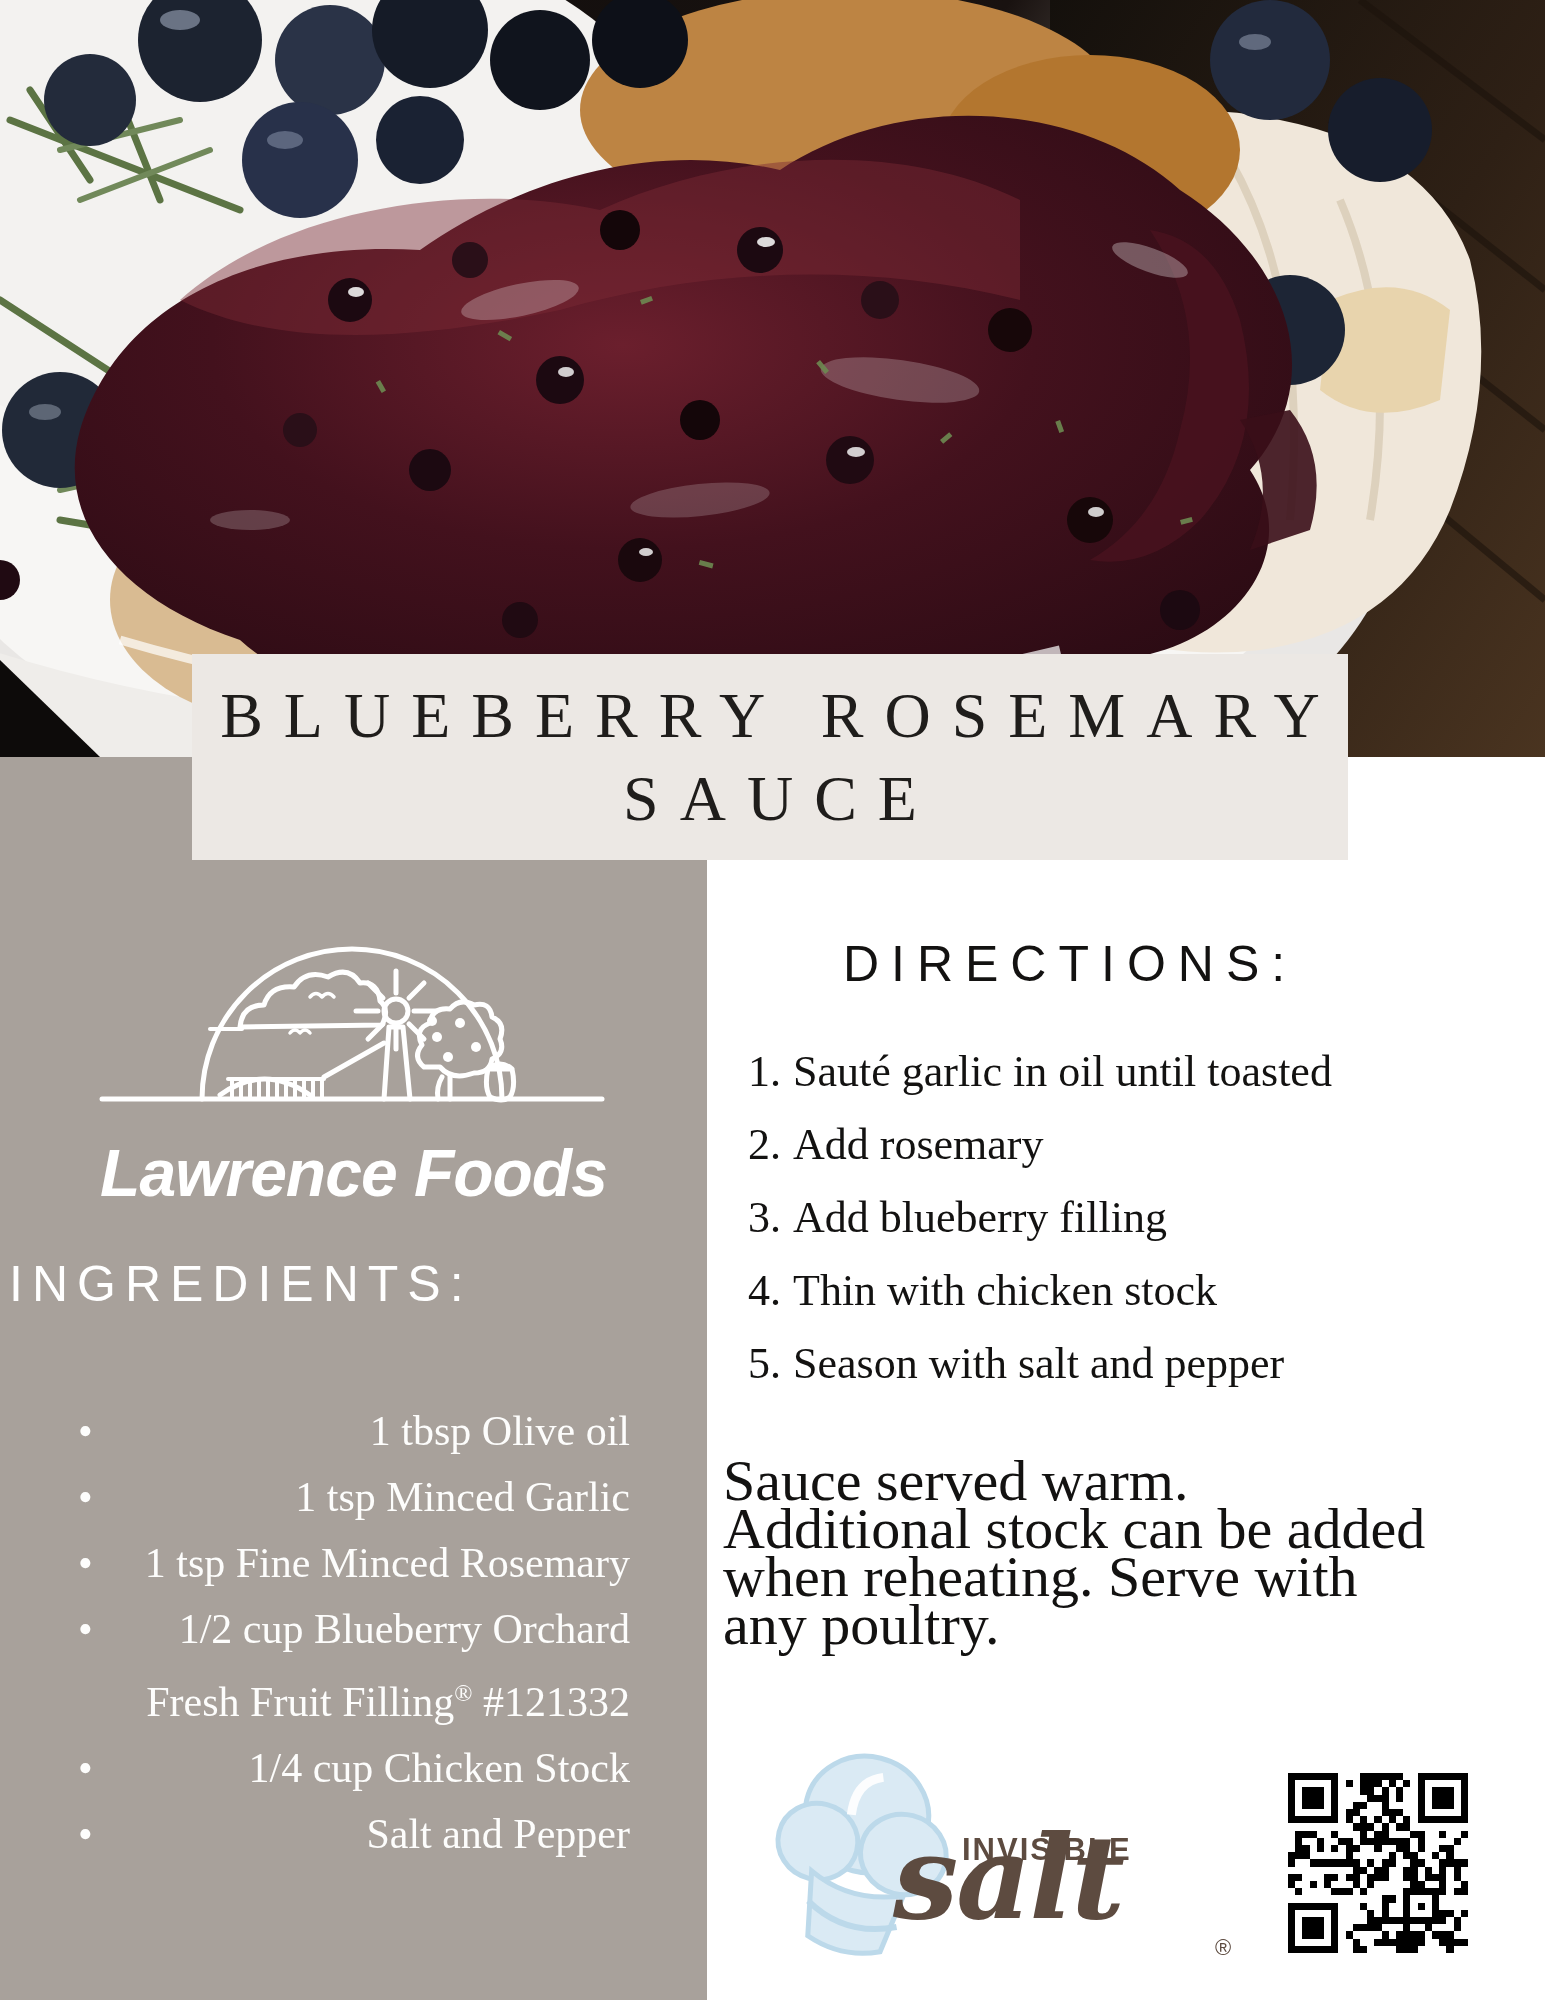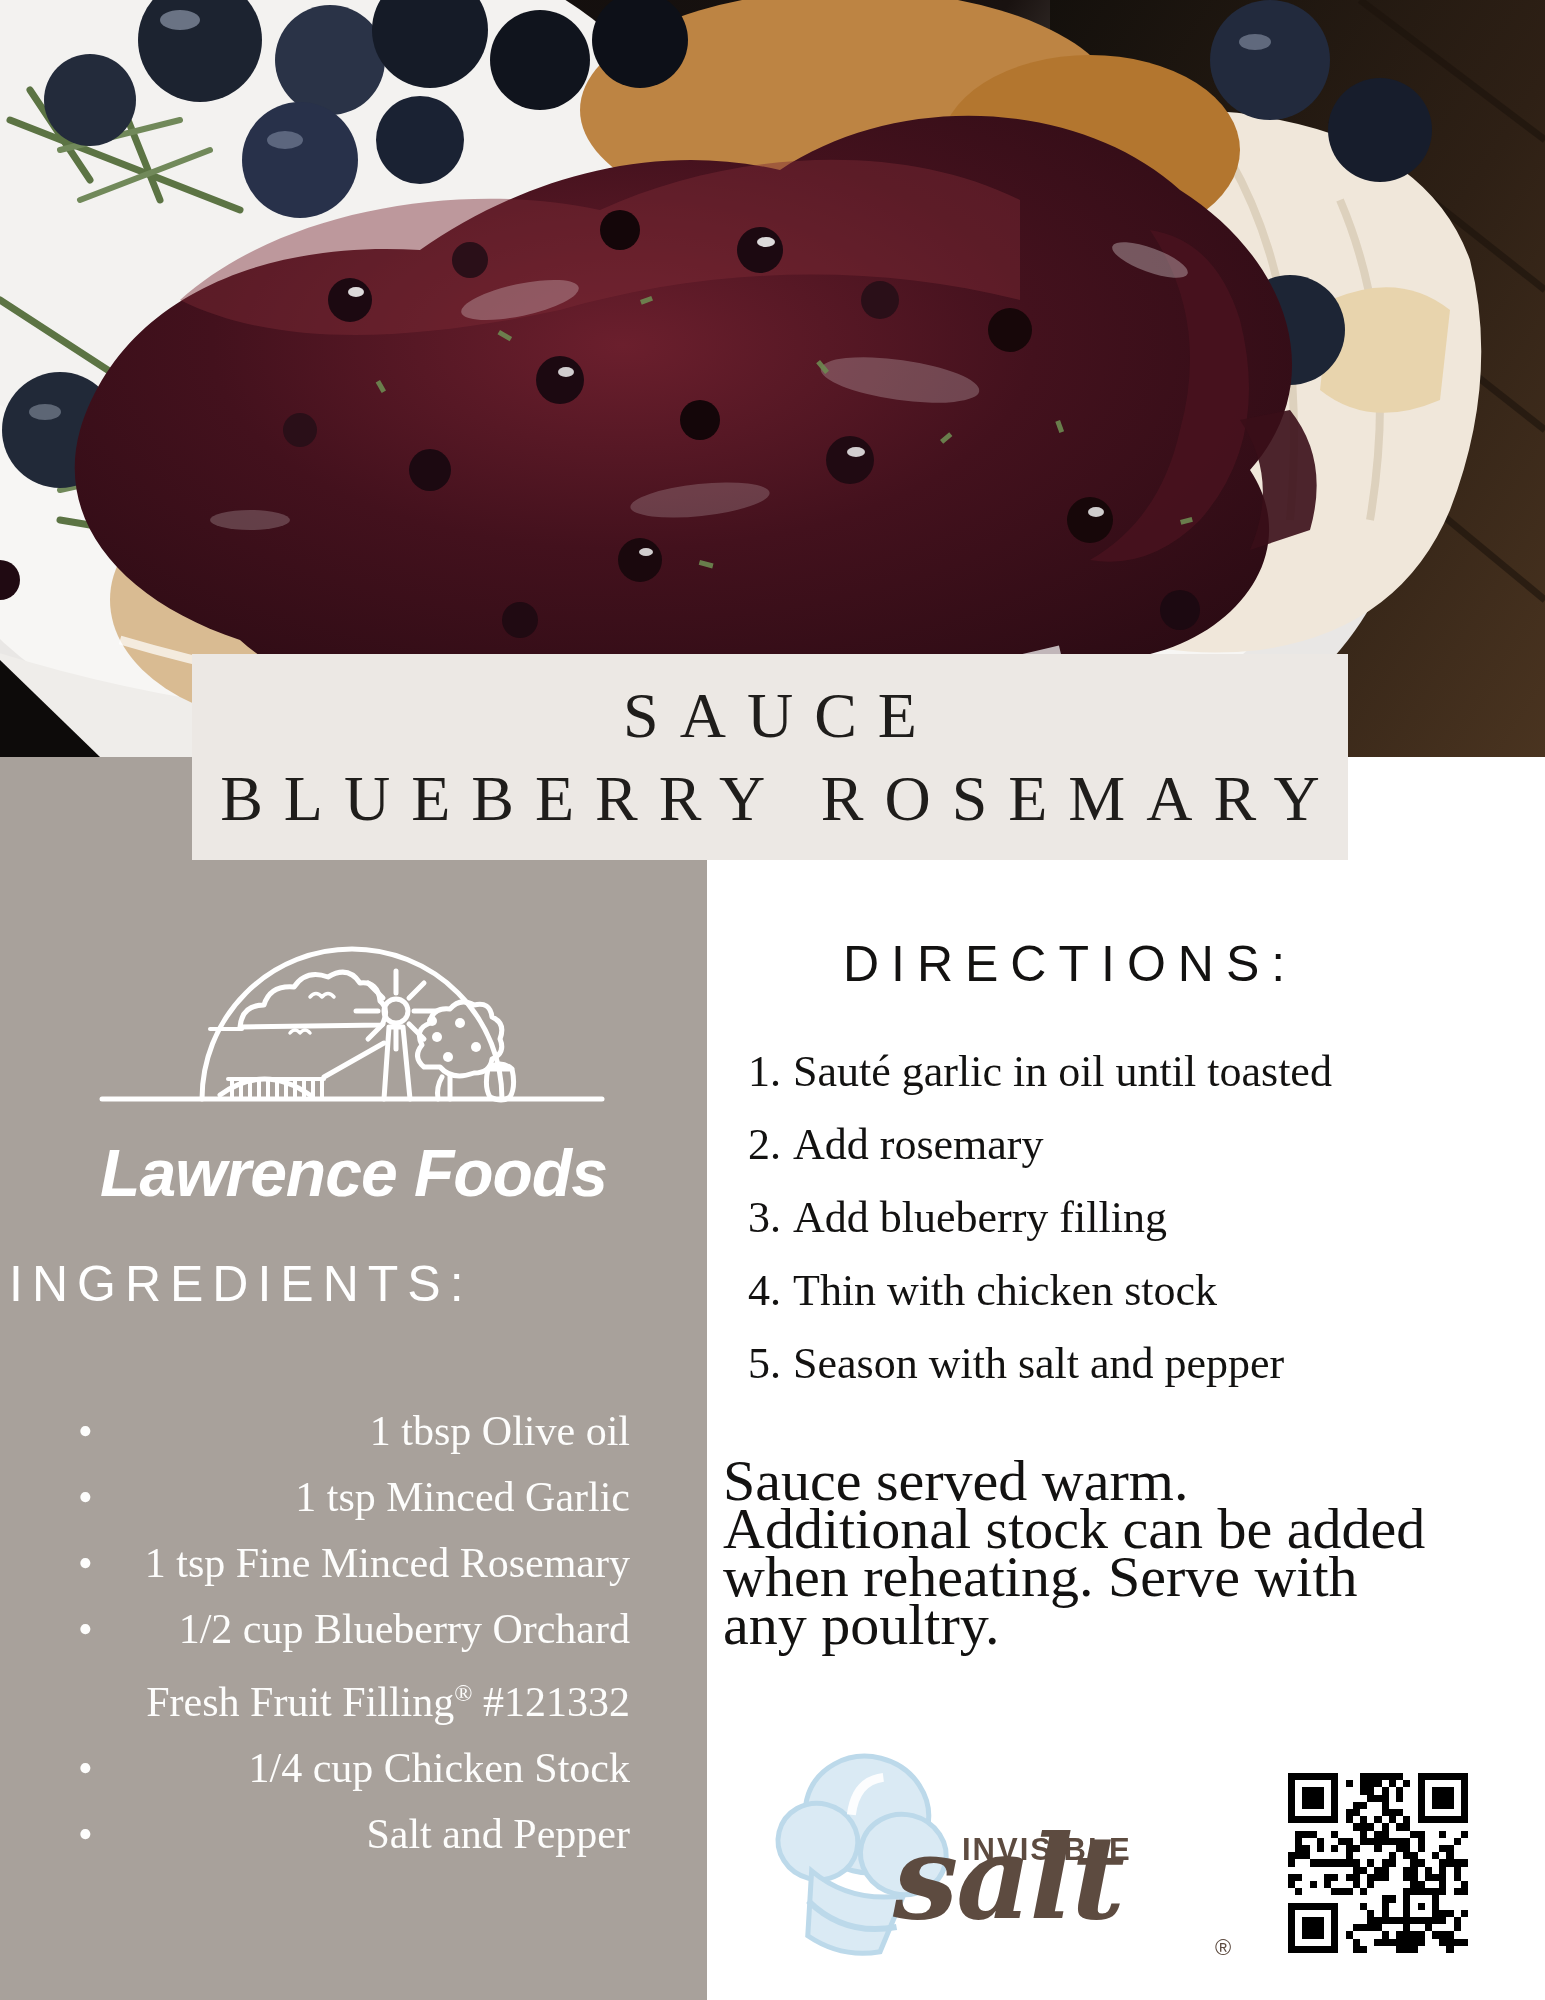--- a/index.html
+++ b/index.html
@@ -232,22 +232,22 @@
       <rect x="700" y="560" width="14" height="5" transform="rotate(15 700 560)"></rect>
       <rect x="1060" y="420" width="12" height="5" transform="rotate(70 1060 420)"></rect>
       <rect x="1180" y="520" width="12" height="5" transform="rotate(-15 1180 520)"></rect>
       <rect x="380" y="380" width="12" height="5" transform="rotate(60 380 380)"></rect>
     </g>
 
     <path d="M120 640 Q 560 770 1060 650" stroke="#ffffff" stroke-width="9" fill="none" opacity="0.7"></path>
   </svg>
 
   <div class="title-band">
+    <div class="title-line">BLUEBERRY ROSEMARY</div>
     <div class="title-line">SAUCE</div>
-    <div class="title-line">BLUEBERRY ROSEMARY</div>
   </div>
 
   <div class="sidebar">
 
     <svg class="farm-logo" width="520" height="180" viewBox="0 0 520 180" fill="none" stroke="#ffffff" stroke-width="5" stroke-linecap="round" stroke-linejoin="round">
       <path d="M10 172 H510"></path>
       <path d="M110 172 A150 150 0 0 1 410 172"></path>
       <path d="M128 168 Q 172 136 218 168"></path>
       <path d="M136 152 H232" stroke-width="4"></path>
       <g stroke-width="4">

